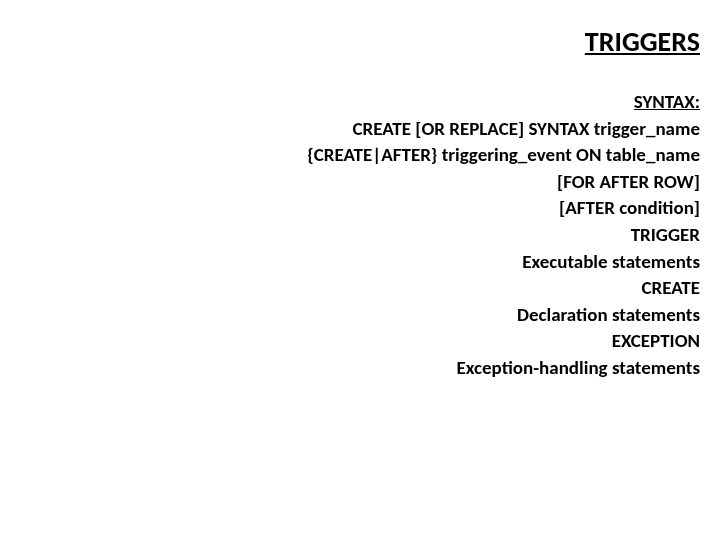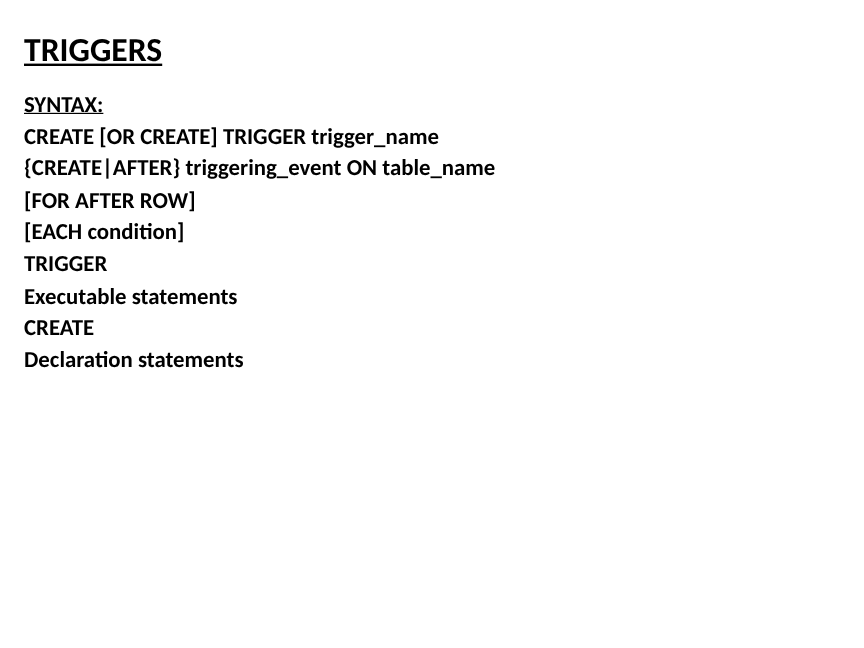--- a/index.html
+++ b/index.html
@@ -9,46 +9,49 @@
     }
     body {
       width: 720px;
       height: 540px;
       background: #ffffff;
       font-family: Calibri, Arial, sans-serif;
       color: #000000;
       padding: 24px 20px;
     }
     .title {
-      text-align: left;
+      text-align: right;
       font-size: 28px;
       font-weight: bold;
       text-decoration: underline;
-      margin-bottom: 16px;
+      margin-bottom: 30px;
     }
     .content {
       font-size: 19px;
       font-weight: bold;
       line-height: 1.4;
     }
     .syntax-label {
       text-decoration: underline;
     }
     .line {
       display: block;
+      text-align: right;
     }
   </style>
 </head>
 <body>
 
 <div class="title">TRIGGERS</div>
 
 <div class="content">
   <span class="line syntax-label">SYNTAX:</span>
-  <span class="line">CREATE [OR CREATE] TRIGGER trigger_name</span>
+  <span class="line">CREATE [OR REPLACE] SYNTAX trigger_name</span>
   <span class="line">{CREATE|AFTER} triggering_event ON table_name</span>
   <span class="line">[FOR AFTER ROW]</span>
-  <span class="line">[EACH condition]</span>
+  <span class="line">[AFTER condition]</span>
   <span class="line">TRIGGER</span>
   <span class="line">Executable statements</span>
   <span class="line">CREATE</span>
   <span class="line">Declaration statements</span>
+  <span class="line">EXCEPTION</span>
+  <span class="line">Exception-handling statements</span>
 </div>
 
 </body></html>

